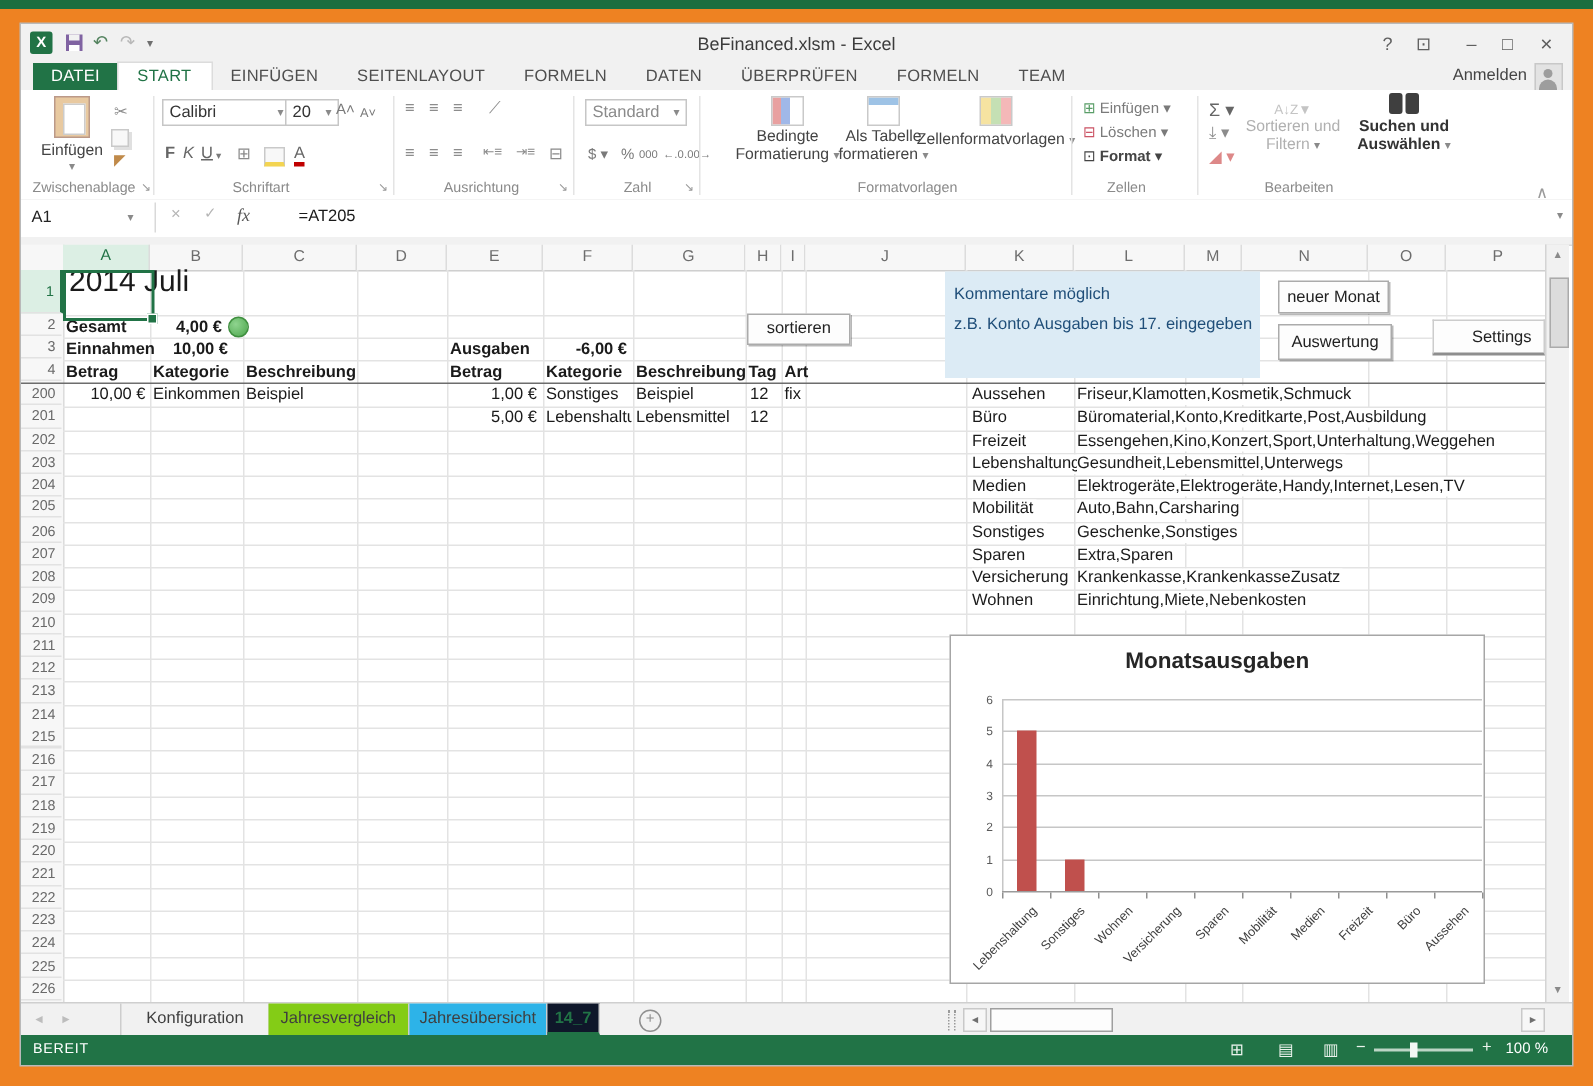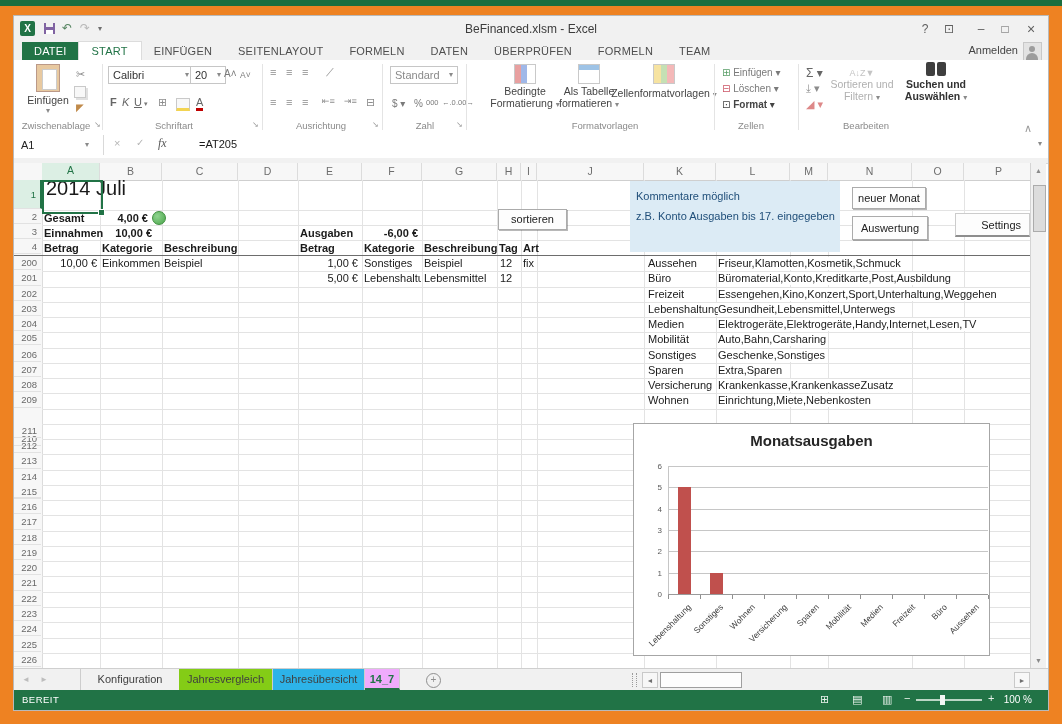--- a/index.html
+++ b/index.html
@@ -83,21 +83,21 @@
   #vscroll{position:absolute;left:1016px;top:147px;width:16px;height:505px;background:#f1f1f1;border-left:1px solid #d4d4d4;box-sizing:border-box;}
   .scr-ar{position:absolute;color:#8a8a8a;font-size:7px;width:15px;text-align:center;}
   #vthumb{position:absolute;left:2px;top:22px;width:11px;height:45px;background:#dcdcdc;border:1px solid #ababab;}
   
   #tabbar{position:absolute;left:0;top:652px;width:1034px;height:22px;background:#f1f1f1;border-top:1px solid #cfcfcf;box-sizing:border-box;}
   .navarrow{position:absolute;top:6px;font-size:8px;color:#bdbdbd;}
   .stab{position:absolute;top:0;height:21px;line-height:21px;text-align:center;font-size:11px;color:#3f3f3f;border-right:1px solid #cdcdcd;}
   .stab.plain{background:transparent;border-left:1px solid #cdcdcd;}
   .stab.yellow{background:#84cc16;}
   .stab.blue{background:#2db3e8;}
-  .stab.active{background:#f0abfc;color:#217346;font-weight:bold;border-bottom:2px solid #217346;box-sizing:border-box;}
+  .stab.active{background:#0f172a;color:#217346;font-weight:bold;border-bottom:2px solid #217346;box-sizing:border-box;}
   #newsheet{position:absolute;left:412px;top:4px;width:13px;height:13px;border:1px solid #8f8f8f;border-radius:50%;
     color:#8f8f8f;font-size:10px;line-height:12px;text-align:center;}
   #hsplit{position:absolute;left:618px;top:4px;width:3px;height:14px;border-left:1px dotted #9a9a9a;border-right:1px dotted #9a9a9a;}
   .hbtn{position:absolute;top:3px;width:16px;height:16px;background:#f7f7f7;border:1px solid #c9c9c9;color:#707070;
     font-size:7px;text-align:center;line-height:15px;box-sizing:border-box;}
   #hthumb{position:absolute;left:646px;top:3px;width:82px;height:16px;background:#fdfdfd;border:1px solid #9f9f9f;box-sizing:border-box;}
   
   #statusbar{position:absolute;left:0;top:674px;width:1034px;height:20px;background:#217346;color:#fff;}
   #ready{position:absolute;left:8px;top:4px;font-size:9.5px;letter-spacing:.5px;color:#fff;}
   .stic{position:absolute;top:3px;font-size:11px;color:#eaf3ec;}
@@ -288,21 +288,21 @@
           <div class="rowhdr" style="top: 76px; height: 14.26px; line-height: 14.26px;">200</div>
           <div class="rowhdr" style="top: 91.26px; height: 14.26px; line-height: 14.26px;">201</div>
           <div class="rowhdr" style="top: 106.52px; height: 14.26px; line-height: 14.26px;">202</div>
           <div class="rowhdr" style="top: 121.78px; height: 14.26px; line-height: 14.26px;">203</div>
           <div class="rowhdr" style="top: 137.04px; height: 14.26px; line-height: 14.26px;">204</div>
           <div class="rowhdr" style="top: 151px; height: 14.26px; line-height: 14.26px;">205</div>
           <div class="rowhdr" style="top: 167.56px; height: 14.26px; line-height: 14.26px;">206</div>
           <div class="rowhdr" style="top: 182.82px; height: 14.26px; line-height: 14.26px;">207</div>
           <div class="rowhdr" style="top: 198.08px; height: 14.26px; line-height: 14.26px;">208</div>
           <div class="rowhdr" style="top: 213.34px; height: 14.26px; line-height: 14.26px;">209</div>
-          <div class="rowhdr" style="top: 228.6px; height: 14.26px; line-height: 14.26px; margin-top: 23px;">210</div>
+          <div class="rowhdr" style="top: 228.6px; height: 14.26px; line-height: 14.26px;">210</div>
           <div class="rowhdr" style="top: 243.86px; height: 14.26px; line-height: 14.26px;">211</div>
           <div class="rowhdr" style="top: 259.12px; height: 14.26px; line-height: 14.26px;">212</div>
           <div class="rowhdr" style="top: 274.38px; height: 14.26px; line-height: 14.26px;">213</div>
           <div class="rowhdr" style="top: 289.64px; height: 28px; line-height: 14.26px;">214</div>
           <div class="rowhdr" style="top: 304.9px; height: 14.26px; line-height: 14.26px;">215</div>
           <div class="rowhdr" style="top: 320.16px; height: 14.26px; line-height: 14.26px;">216</div>
           <div class="rowhdr" style="top: 335.42px; height: 14.26px; line-height: 14.26px;">217</div>
           <div class="rowhdr" style="top: 350.68px; height: 14.26px; line-height: 14.26px;">218</div>
           <div class="rowhdr" style="top: 365.94px; height: 14.26px; line-height: 14.26px;">219</div>
           <div class="rowhdr" style="top: 381.2px; height: 14.26px; line-height: 14.26px;">220</div>

